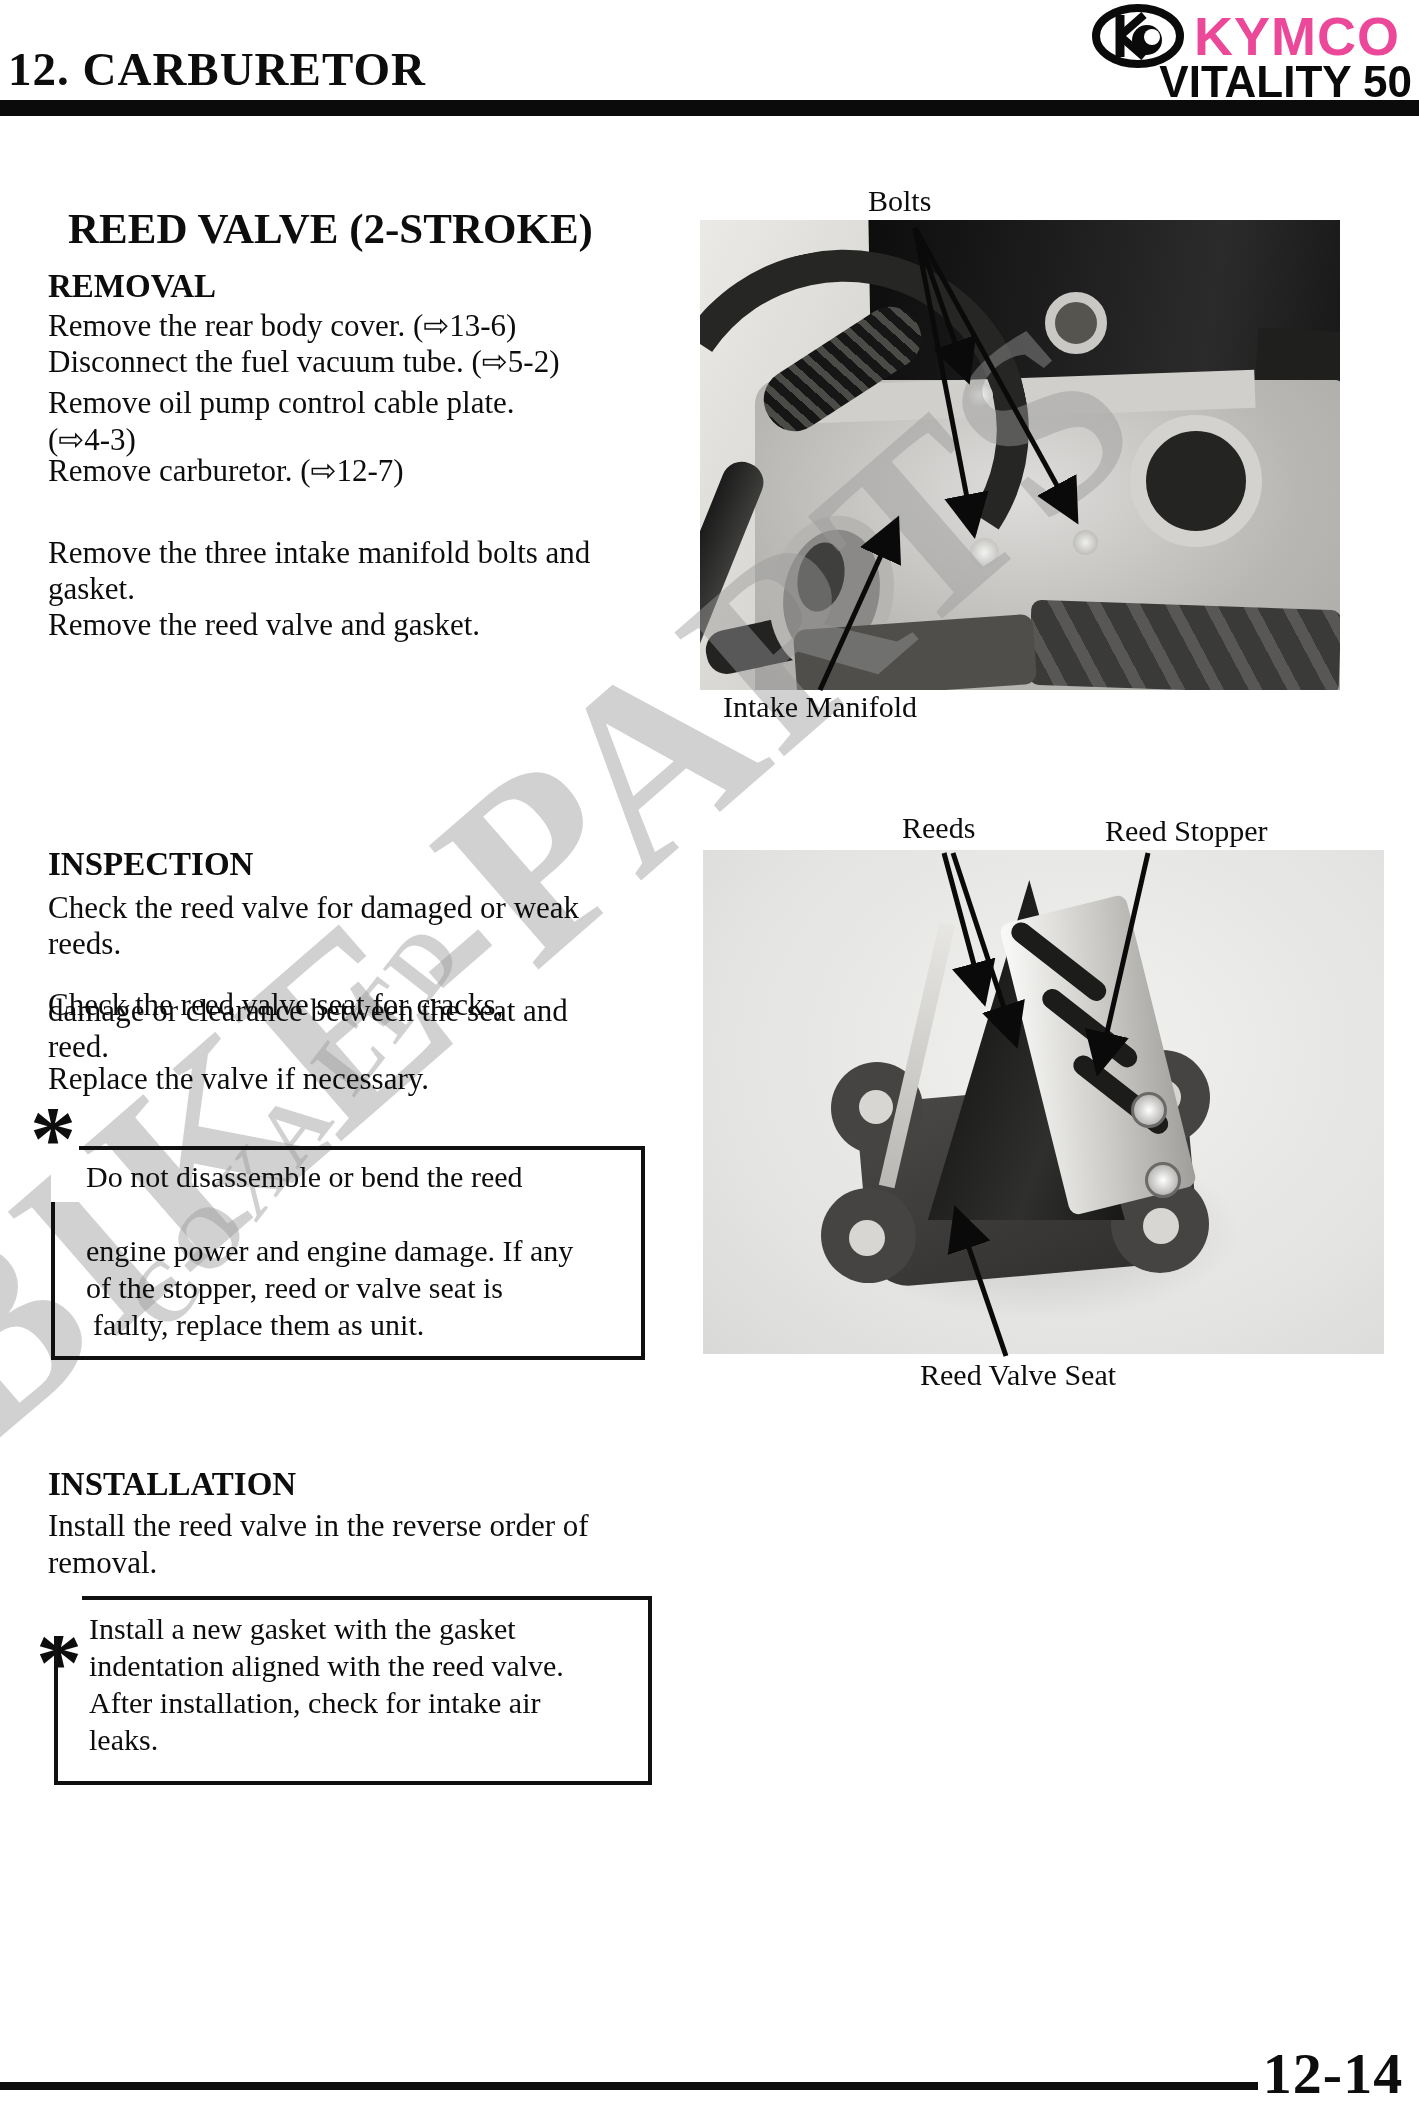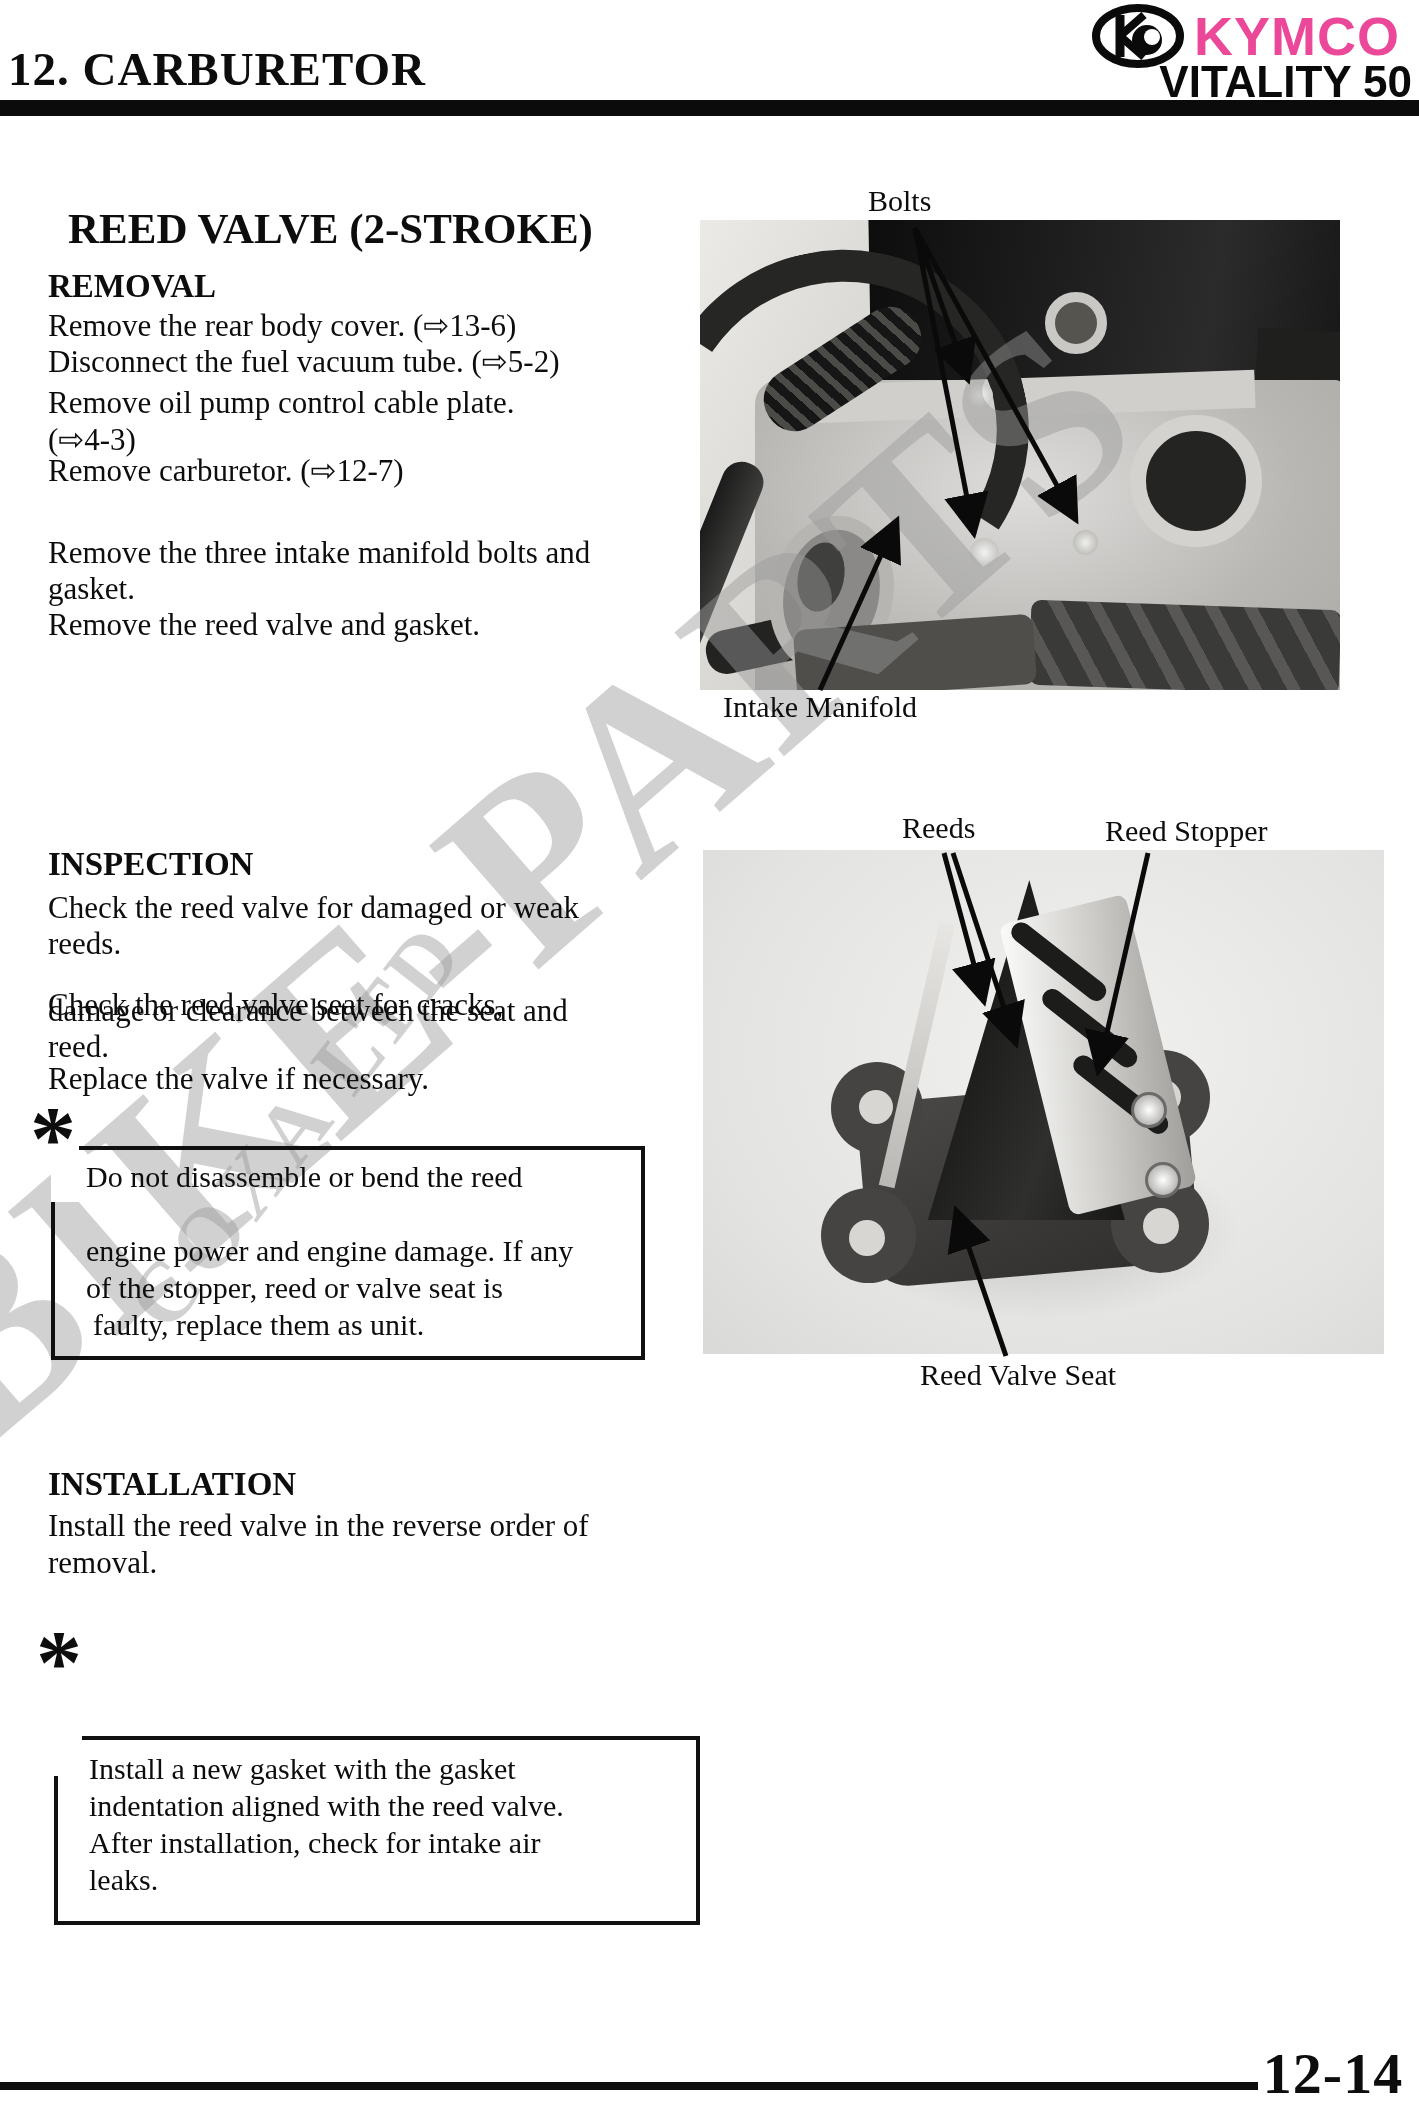--- a/index.html
+++ b/index.html
@@ -151,21 +151,21 @@
     <div class="abs boxtext boxln" style="left:31px;top:84px;">engine power and engine damage. If any</div>
     <div class="abs boxtext boxln" style="left:31px;top:121px;">of the stopper, reed or valve seat is</div>
     <div class="abs boxtext boxln" style="left:31px;top:158px;margin-left:7px;">faulty, replace them as unit.</div>
   </div>
 
   <div class="abs h2" style="top:1466px;">INSTALLATION</div>
   <div class="abs ln" style="top:1508px;">Install the reed valve in the reverse order of</div>
   <div class="abs ln" style="top:1545px;">removal.</div>
 
   <div class="abs star" style="left:36px;top:1632px;">*</div>
-  <div class="abs notebox" style="left:54px;top:1736px;width:590px;height:181px;padding-left:48px;">
+  <div class="abs notebox" style="left:54px;top:1596px;width:590px;height:181px;">
     <div class="abs boxmask" style="left:-4px;top:-4px;width:28px;height:40px;"></div>
     <div class="abs boxtext boxln" style="left:31px;top:12px;">Install a new gasket with the gasket</div>
     <div class="abs boxtext boxln" style="left:31px;top:49px;">indentation aligned with the reed valve.</div>
     <div class="abs boxtext boxln" style="left:31px;top:86px;">After installation, check for intake air</div>
     <div class="abs boxtext boxln" style="left:31px;top:123px;">leaks.</div>
   </div>
 
   <div class="abs" id="footer-rule"></div>
   <div class="abs" id="page-number">12-14</div>
 

